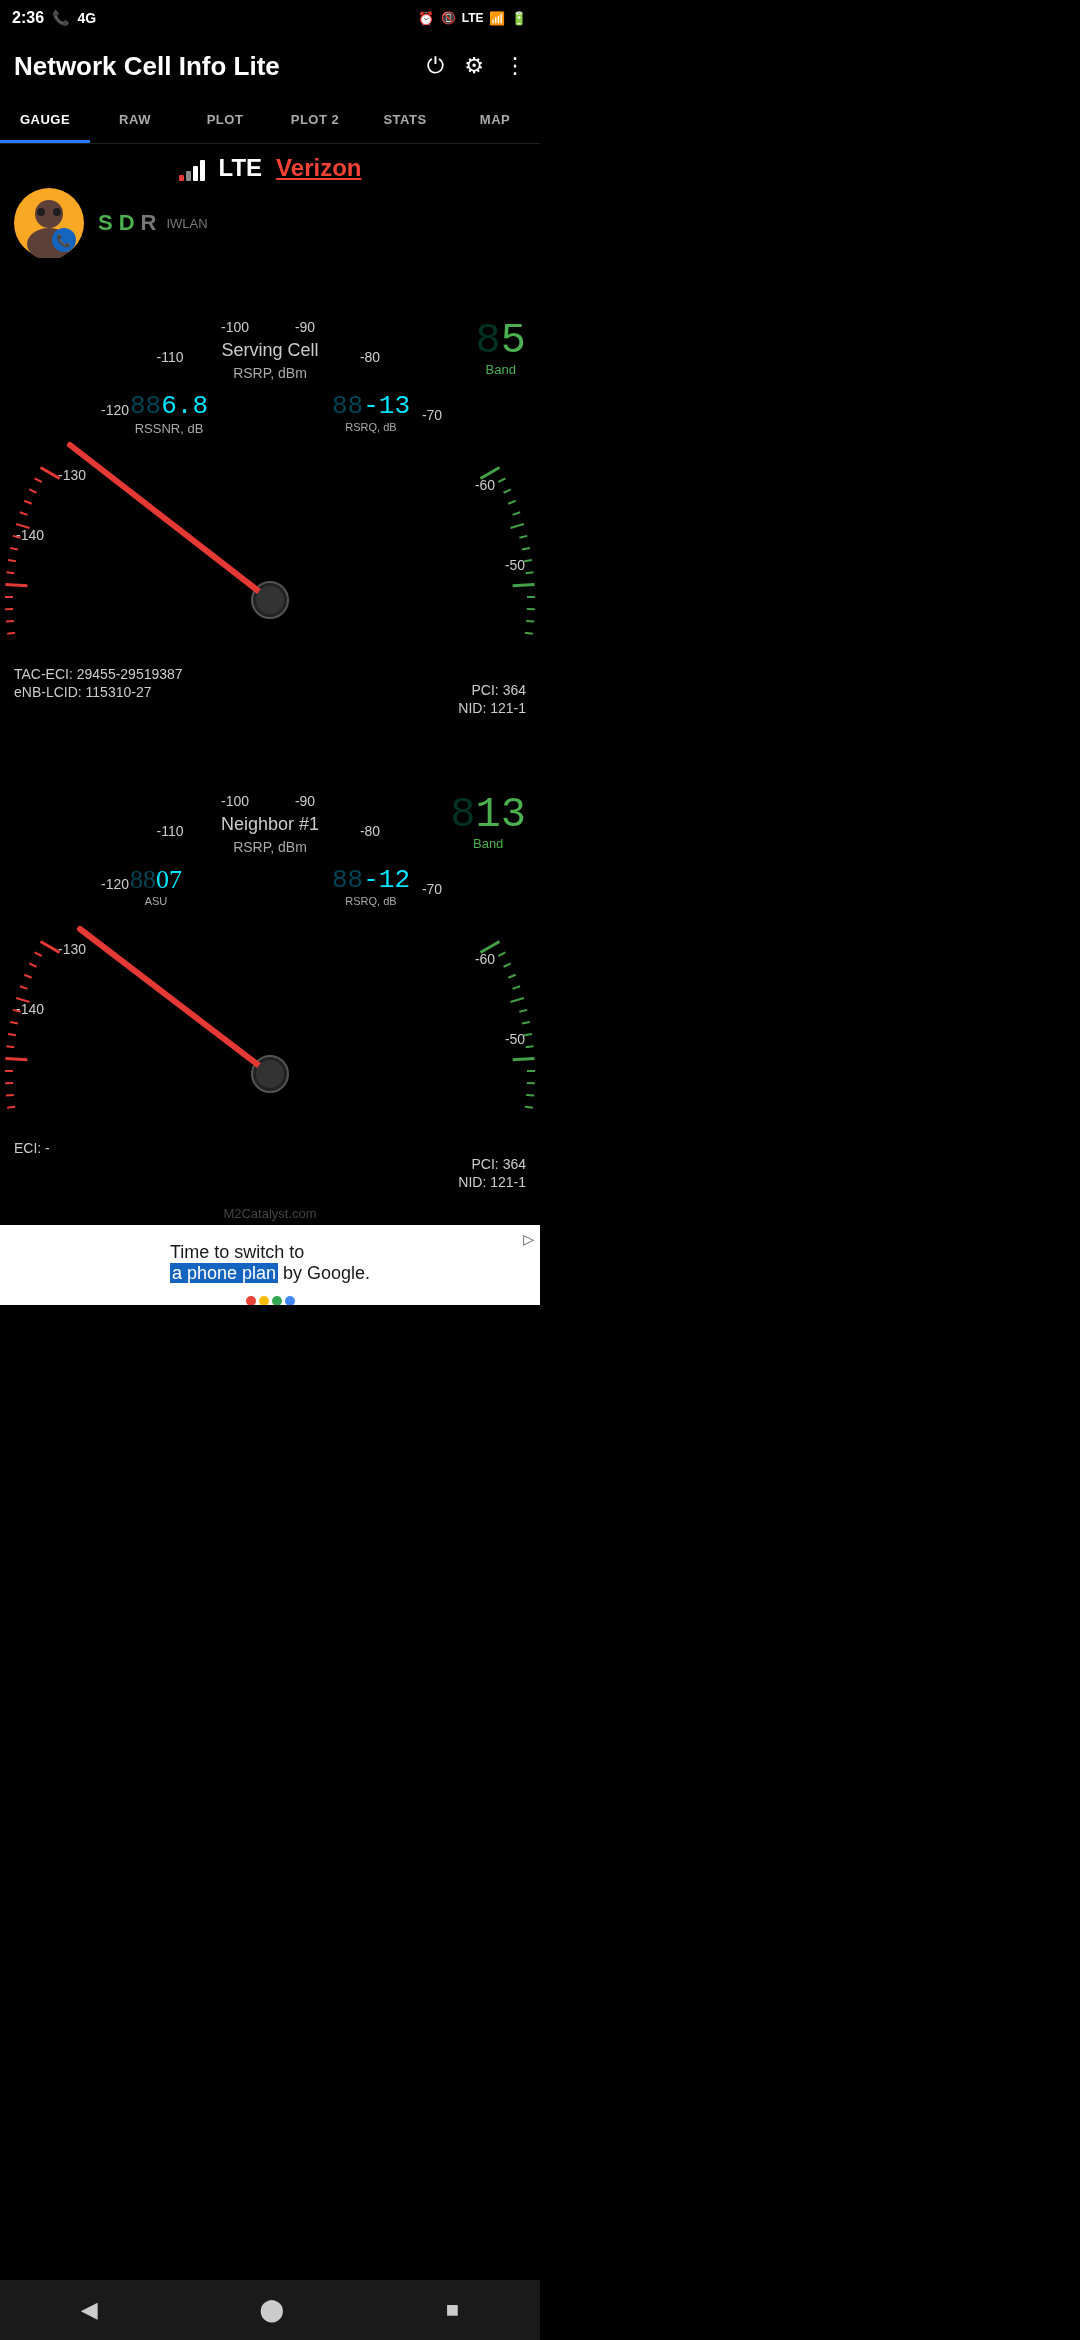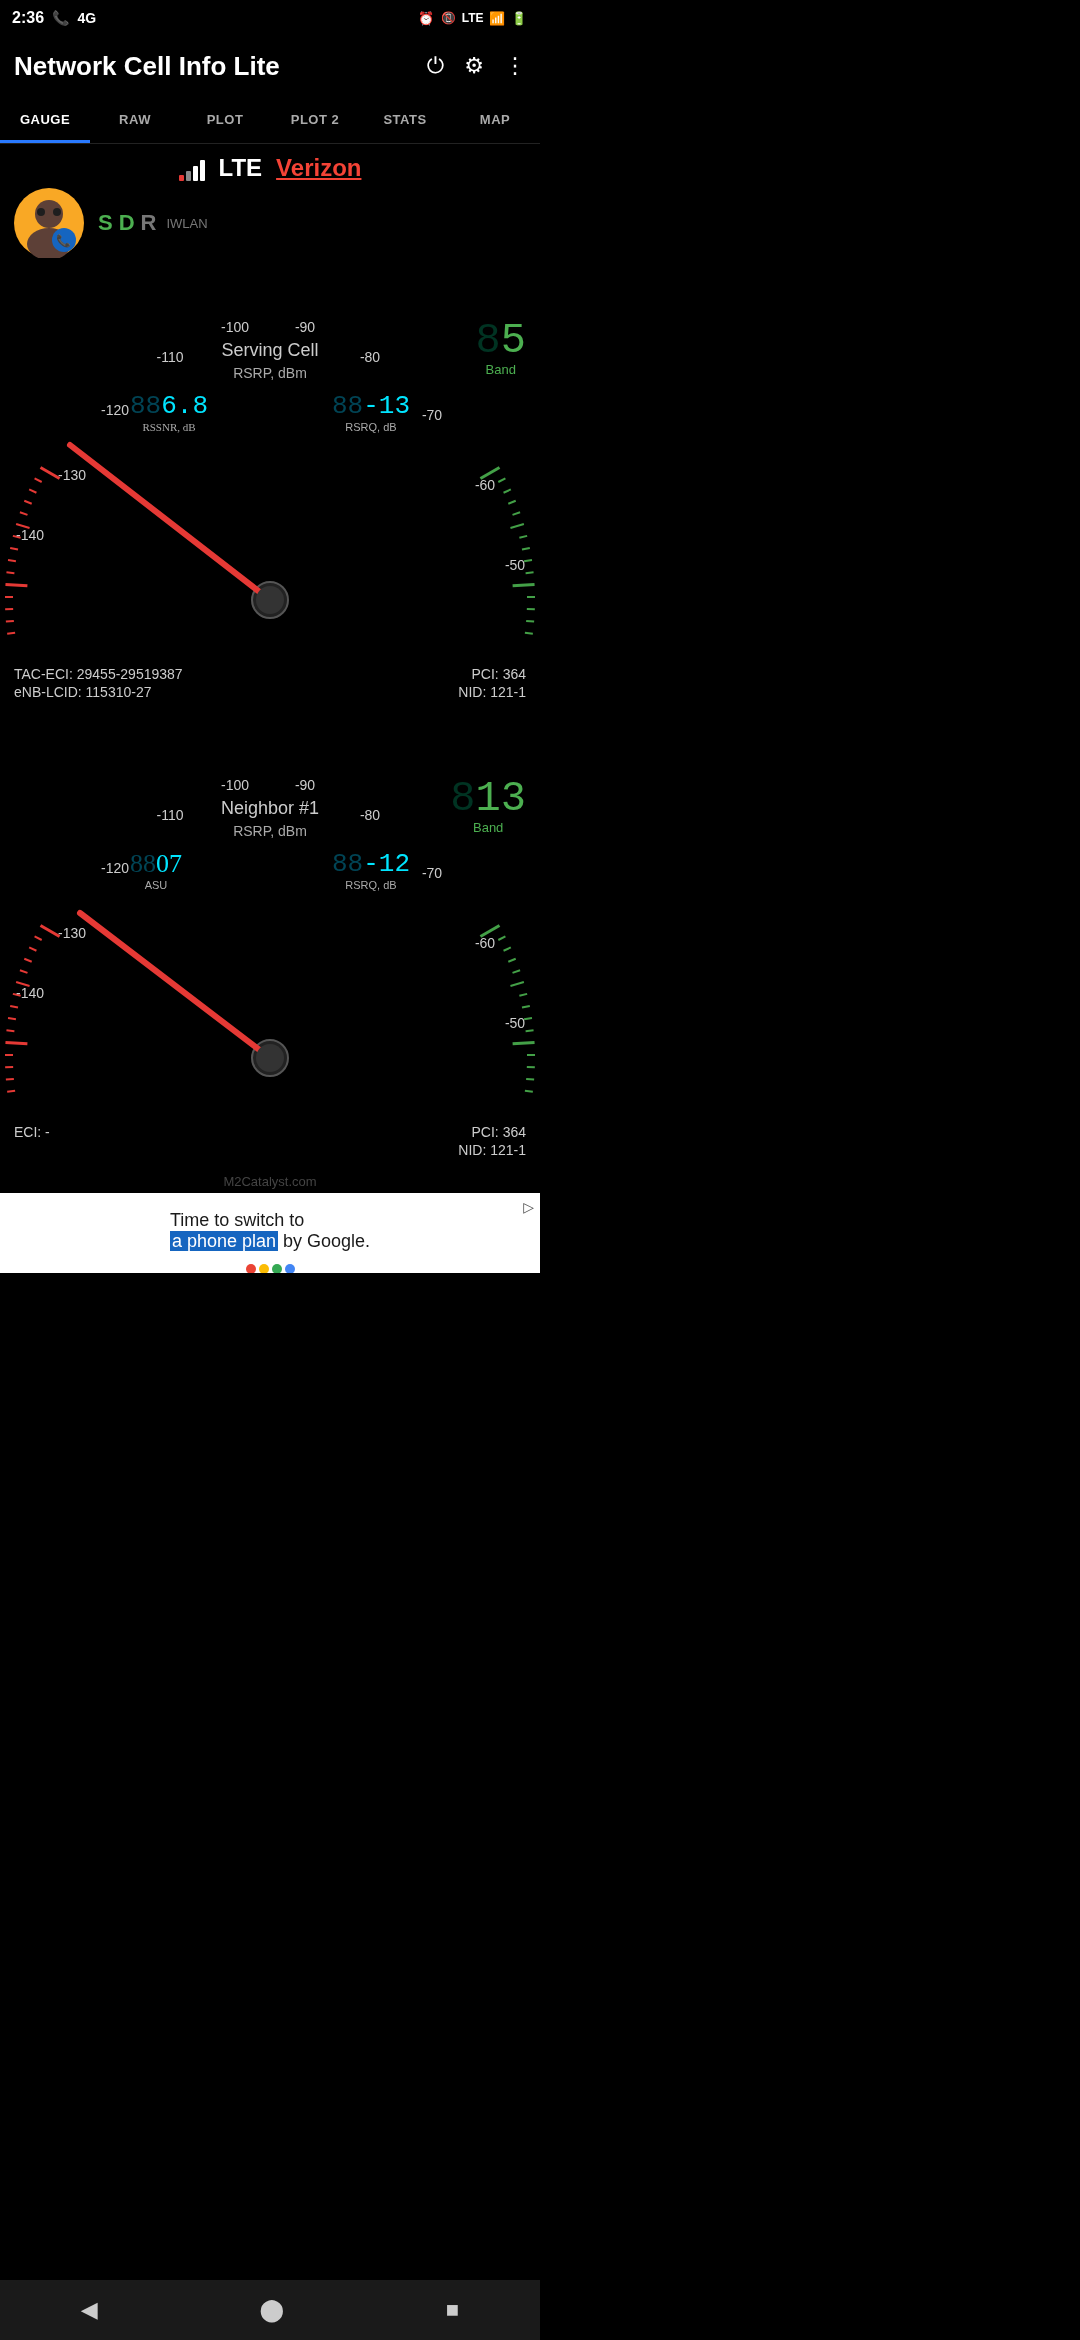--- a/index.html
+++ b/index.html
@@ -184,21 +184,21 @@
 
     
     .cell-info {
       padding: 6px 14px;
       font-size: 14px;
       color: #ccc;
       display: flex;
       justify-content: space-between;
     }
     .cell-info-left .line { margin-bottom: 2px; }
-    .cell-info-right { text-align: right; }
+    .cell-info-right { text-align: right; margin-top: 16px; }
     .cell-info-right .line { margin-bottom: 2px; }
 
     
     .bottom-nav {
       position: fixed;
       bottom: 0;
       left: 0;
       width: 540px;
       height: 60px;
       background: #1a1a1a;
@@ -495,21 +495,21 @@
 
   
   <div style="position:absolute; top:80px; left:50%; transform:translateX(-50%); text-align:center; width:300px;">
     <div class="cell-label">Serving Cell</div>
     <div class="rsrp-label">RSRP, dBm</div>
     <div style="display:flex; justify-content:space-between; margin-top:10px; padding: 0 10px;">
       <div>
         <div class="digital" style="font-size:26px;">
           <span style="color:#004455;">88</span><span>6.8</span>
         </div>
-        <div style="font-size:11px; color:#aaa;font-family:Liberation Serif, serif;">RSSNR, dB</div>
+        <div style="font-size:13px; color:#aaa;">RSSNR, dB</div>
       </div>
       <div>
         <div class="digital" style="font-size:26px;">
           <span style="color:#004455;">88</span><span>-13</span>
         </div>
         <div style="font-size:11px; color:#aaa;">RSRQ, dB</div>
       </div>
     </div>
   </div>
 </div>

